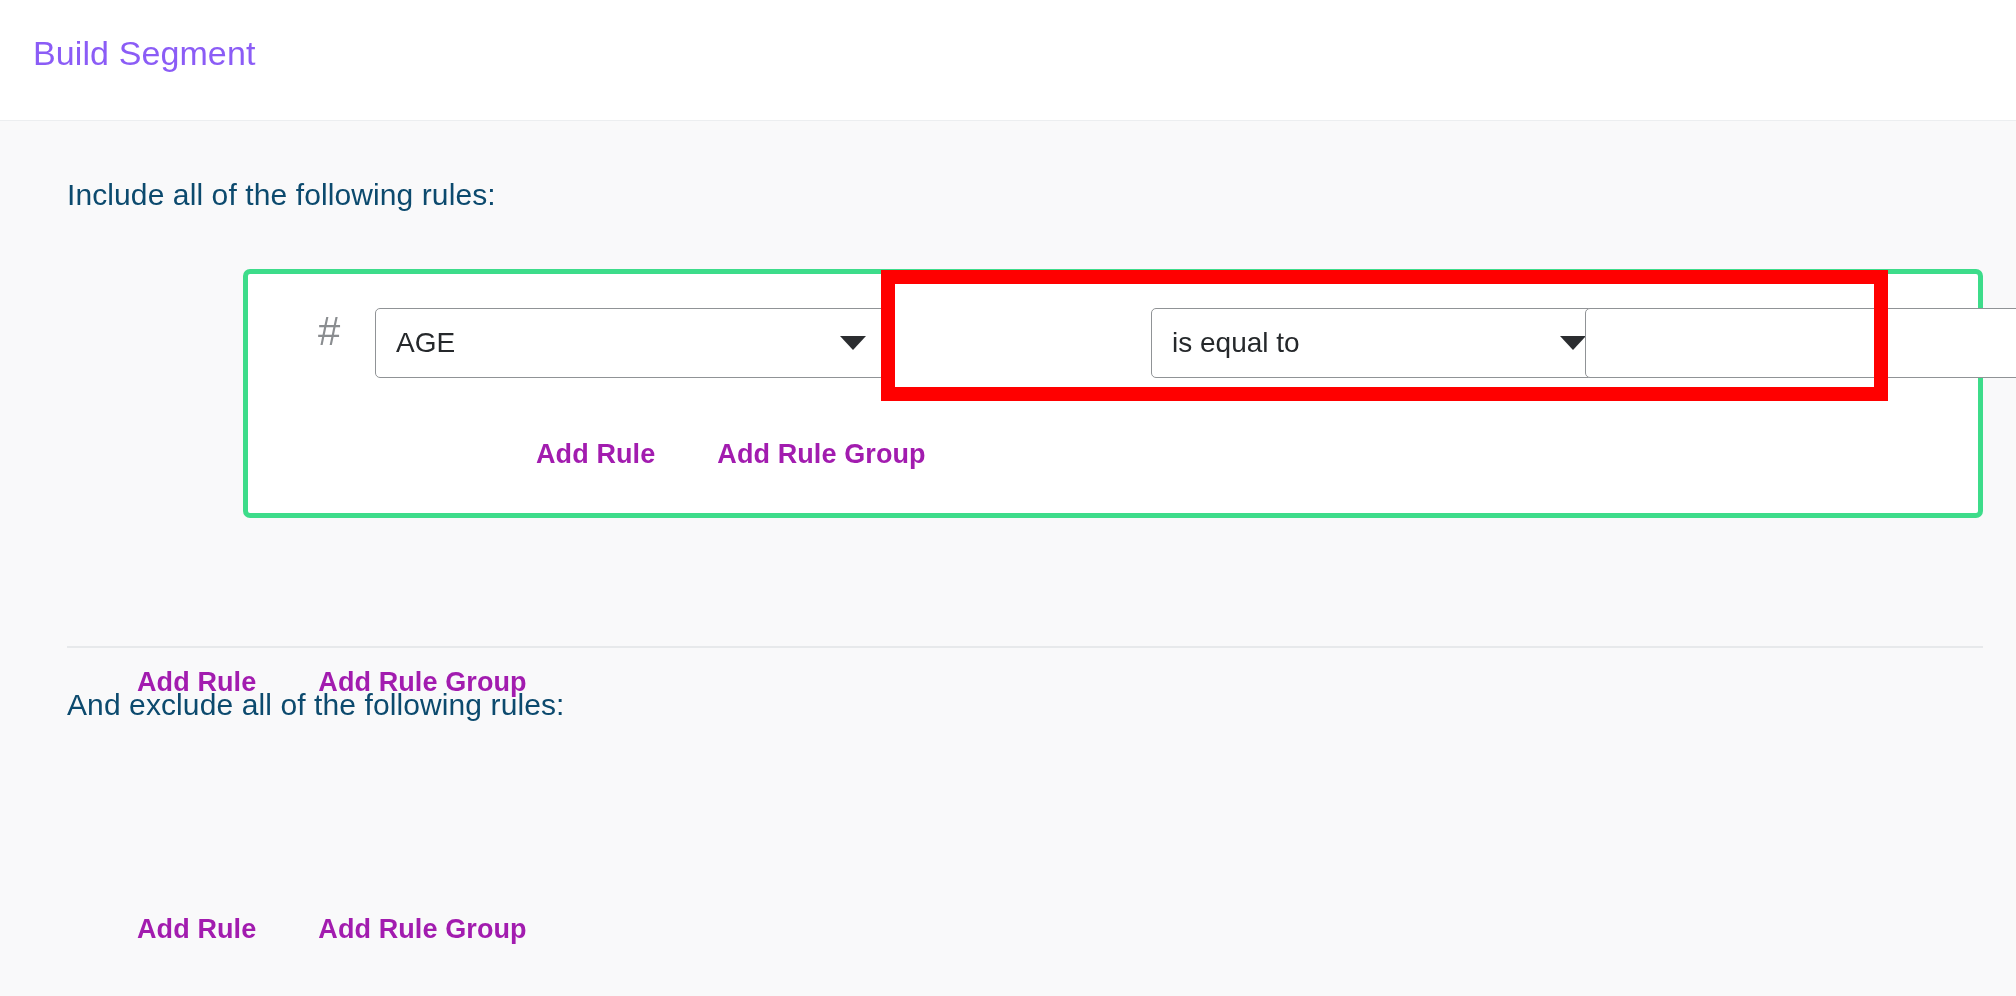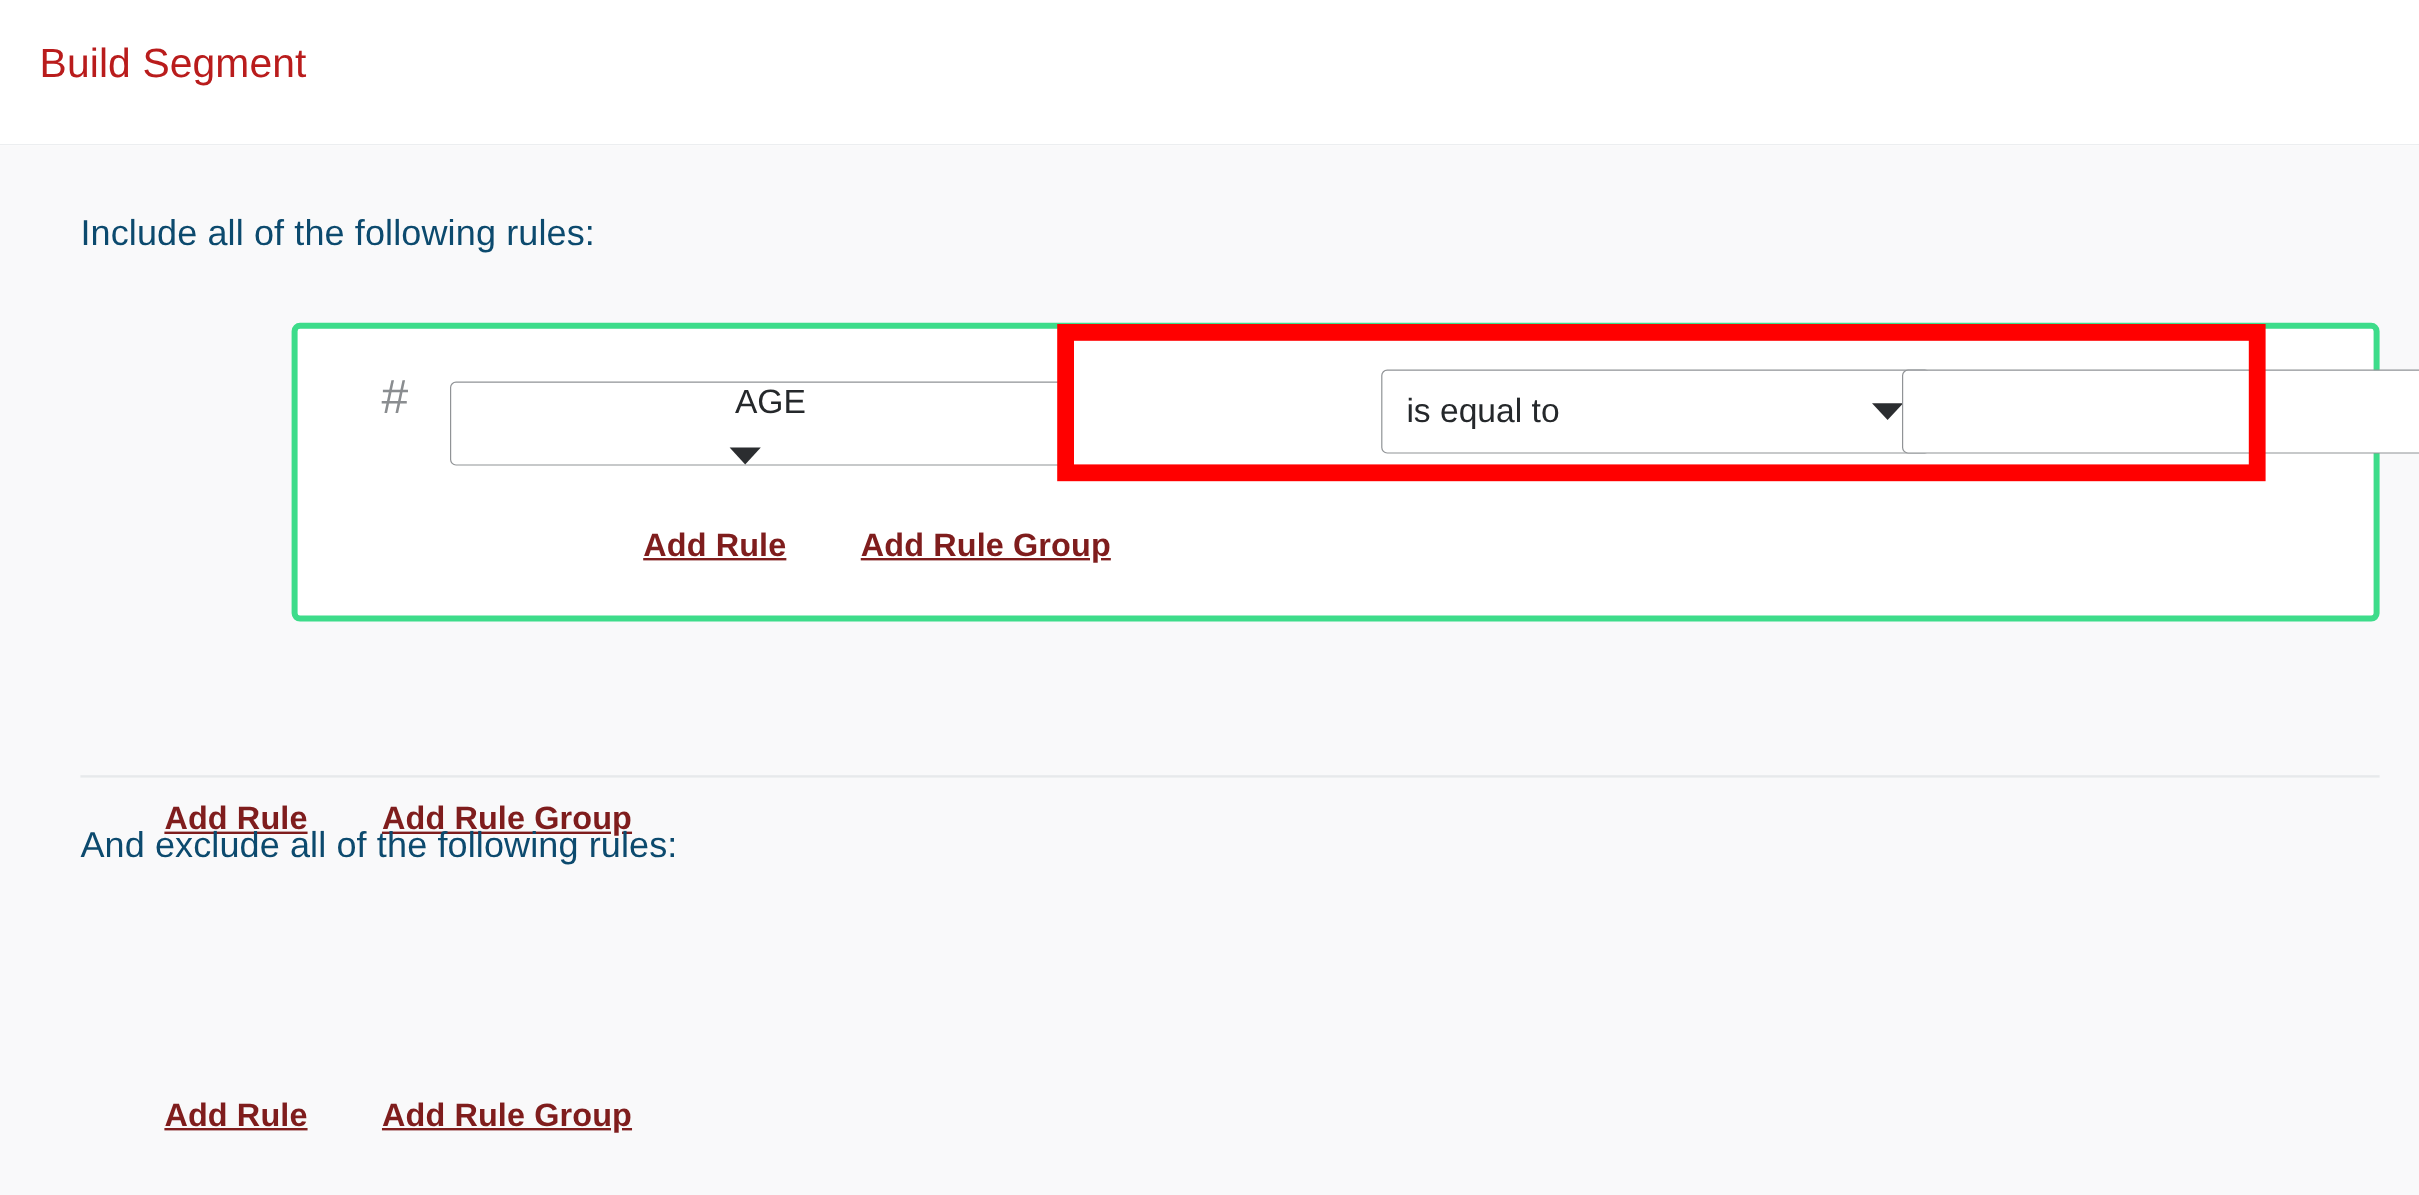--- a/index.html
+++ b/index.html
@@ -28,21 +28,21 @@
     height: 121px;
     background: #ffffff;
     border-bottom: 1px solid #eceef0;
   }
   .page-title {
     position: absolute;
     left: 33px;
     top: 34px;
     font-size: 34px;
     font-weight: 400;
-    color: #b91c1c;
+    color: #8b5cf6;
     letter-spacing: 0.1px;
   }
 
   
   .body-area {
     position: absolute;
     left: 0; top: 121px;
     width: 2016px;
     height: 875px;
     background: #f9f9fa;
@@ -111,21 +111,21 @@
   }
   .caret {
     width: 0; height: 0;
     border-left: 13px solid transparent;
     border-right: 13px solid transparent;
     border-top: 14px solid #2b2d30;
     margin-right: 22px;
     flex: 0 0 auto;
   }
 
-  .select-field    { left: 127px;  top: 44px; width: 514px; flex-direction: column; }
+  .select-field    { left: 127px;  top: 34px; width: 514px; }
   .select-operator { left: 903px;  top: 34px; width: 458px; }
 
   .value-input {
     position: absolute;
     left: 1337px;
     top: 34px;
     width: 519px;
     height: 70px;
     background: #ffffff;
     border: 1.5px solid #909396;
@@ -139,24 +139,23 @@
 
   .add-links {
     position: absolute;
     display: flex;
     align-items: center;
     white-space: nowrap;
   }
   .add-link {
     font-size: 27px;
     font-weight: bold;
-    color: #7f1d1d;
+    color: #a21caf;
     cursor: pointer;
     letter-spacing: 0.1px;
-    text-decoration: underline;
   }
 
   .group-add-links { left: 288px; top: 165px; }
   .group-add-links .add-link + .add-link { margin-left: 62px; }
 
   .outer-add-links { left: 137px; top: 546px; }
   .outer-add-links .add-link + .add-link { margin-left: 62px; }
 
   .exclude-add-links { left: 137px; top: 793px; }
   .exclude-add-links .add-link + .add-link { margin-left: 62px; }

